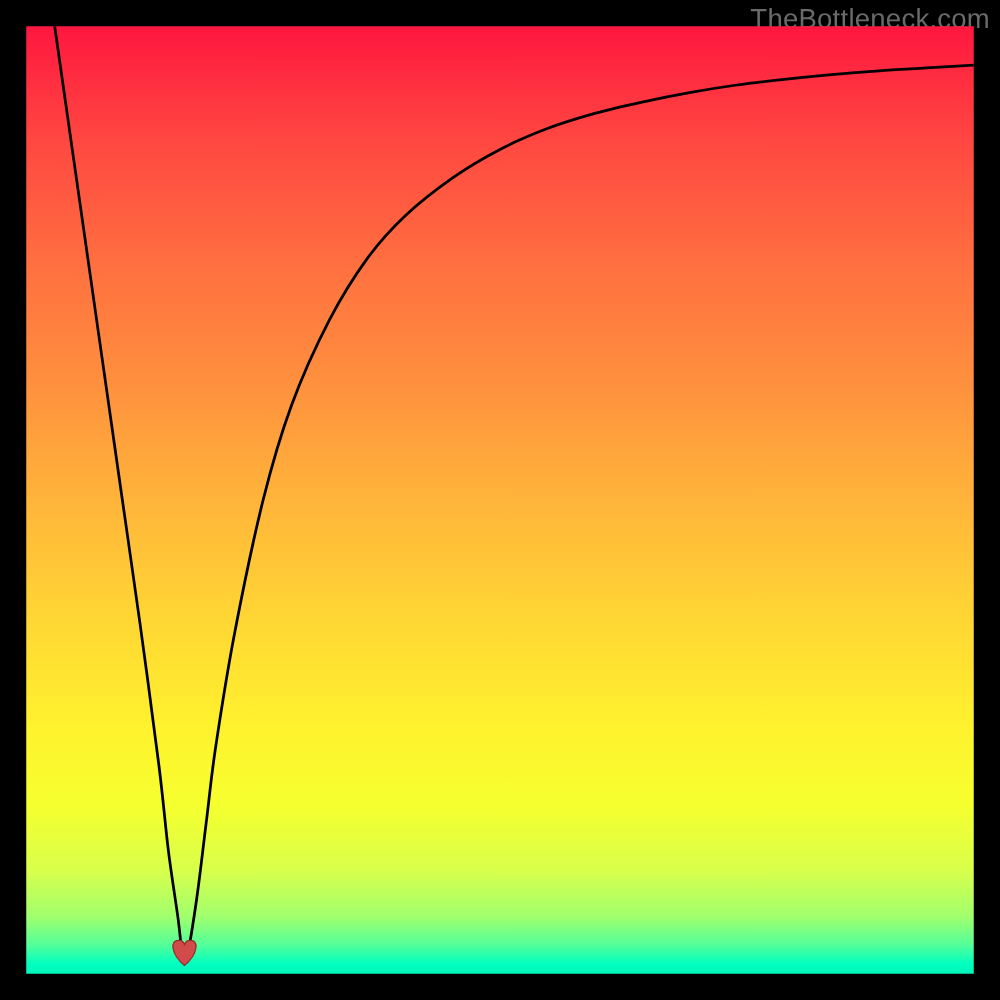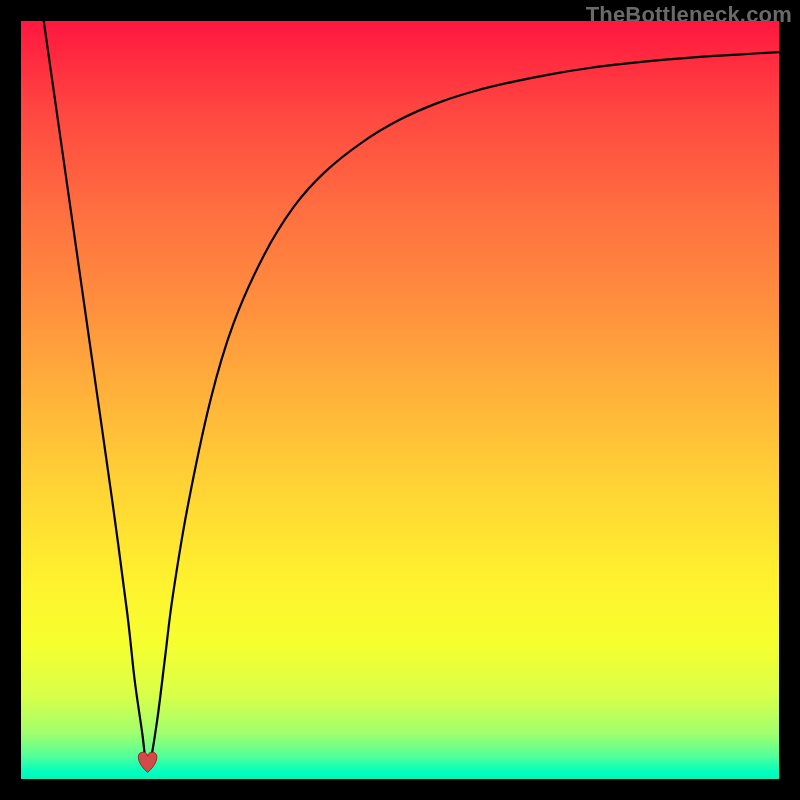--- a/index.html
+++ b/index.html
@@ -33,21 +33,21 @@
       #00ffc0 99%,
       #00f6bb 100%
     );
   }
   .attribution {
     position: absolute;
     top: 2px;
     right: 8px;
     color: #6a6a6a;
     font-size: 22px;
-    font-weight: 700;
+    font-weight: 400;
     letter-spacing: 0.2px;
     user-select: none;
   }
   svg {
     position: absolute;
     left: 0;
     top: 0;
   }
   .curve {
     fill: none;

